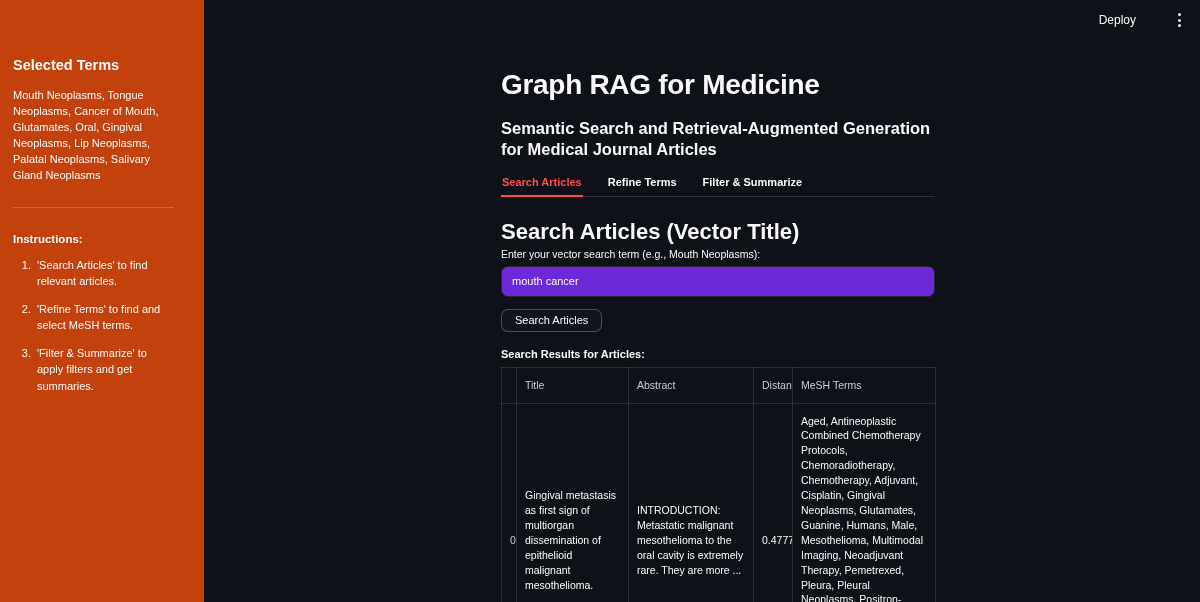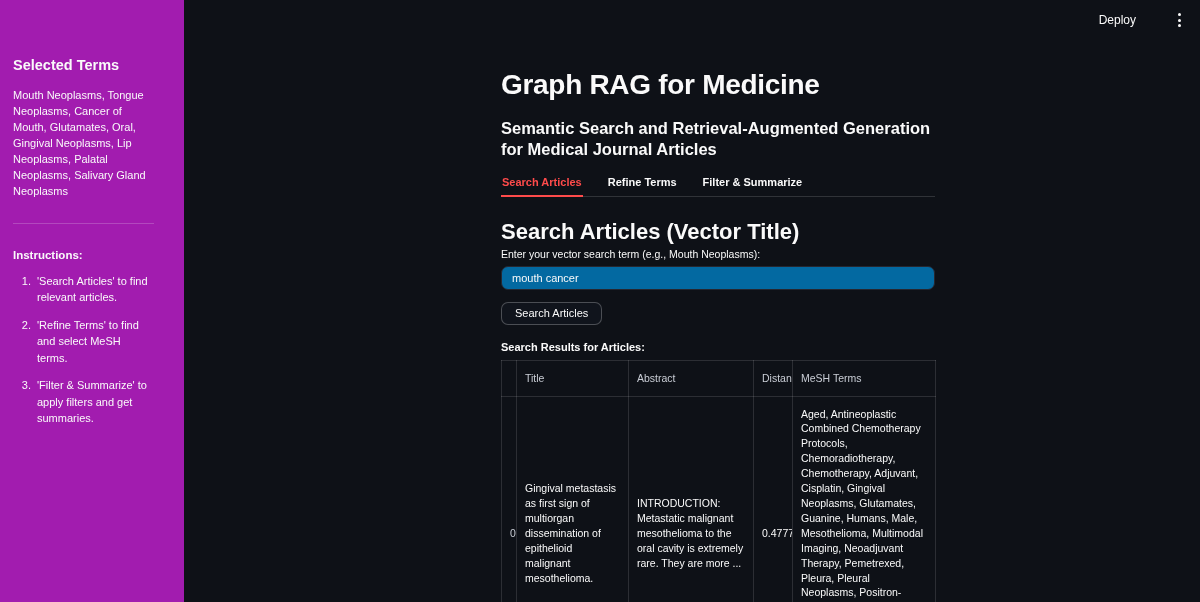--- a/index.html
+++ b/index.html
@@ -24,22 +24,22 @@
     font-family:inherit; cursor:pointer; padding:4px 6px;
   }
   .kebab {
     width:18px; height:18px; display:flex; flex-direction:column;
     align-items:center; justify-content:center; gap:2.5px; cursor:pointer;
   }
   .kebab i { width:3px; height:3px; border-radius:50%; background:#fafafa; display:block; }
 
   
   .sidebar {
-    position:absolute; left:0; top:0; width:184px; height:602px;
-    background:#a21caf; padding:57px 30px 20px 13px;
+    position:absolute; left:0; top:0; width:204px; height:602px;
+    background:#c2410c; padding:57px 30px 20px 13px;
   }
   .sidebar h3 {
     margin:0 0 15px 0; font-size:14.5px; font-weight:bold; color:#fafafa;
   }
   .sidebar .terms {
     margin:0; font-size:11px; line-height:1.45; color:#fafafa;
   }
   .sidebar hr {
     border:none; border-top:1px solid rgba(250,250,250,0.2);
     margin:23px 0 0 0;
@@ -74,22 +74,22 @@
     font-size:11px; font-weight:bold; padding:0 1px 7px 1px;
     color:#fafafa; cursor:pointer; position:relative; bottom:-1px;
   }
   .tab.active { color:#ff4b4b; border-bottom:2.5px solid #ff4b4b; }
 
   h2.section-title {
     margin:22px 0 0 0; font-size:22px; font-weight:bold;
   }
   .field-label { margin-top:3px; font-size:10.5px; color:#fafafa; }
   .search-input {
-    margin-top:6px; width:100%; height:24px;
-    background:#0369a1; border:1px solid #262730; border-radius:7px;
+    margin-top:6px; width:100%; height:31px;
+    background:#6d28d9; border:1px solid #262730; border-radius:7px;
     color:#fafafa; font-size:11px; padding:0 10px;
     font-family:inherit; outline:none;
   }
   .search-btn {
     margin-top:12px; height:23px; padding:0 13px;
     background:#10141c; border:1px solid rgba(250,250,250,0.25);
     border-radius:7px; color:#fafafa; font-size:11px;
     font-family:inherit; cursor:pointer;
   }
   .results-label { margin-top:16px; font-size:11px; font-weight:bold; }

